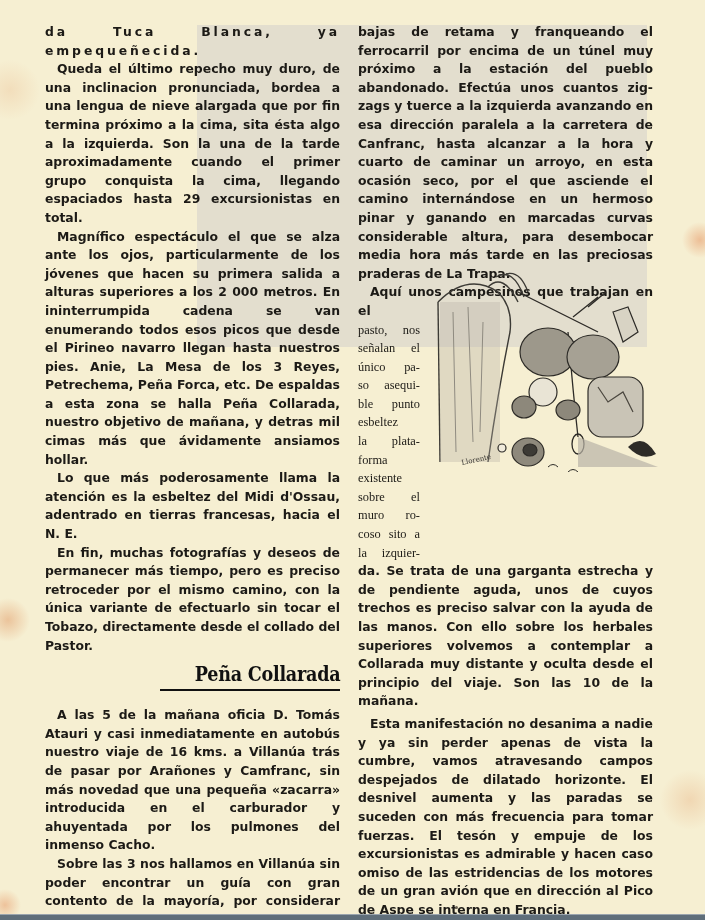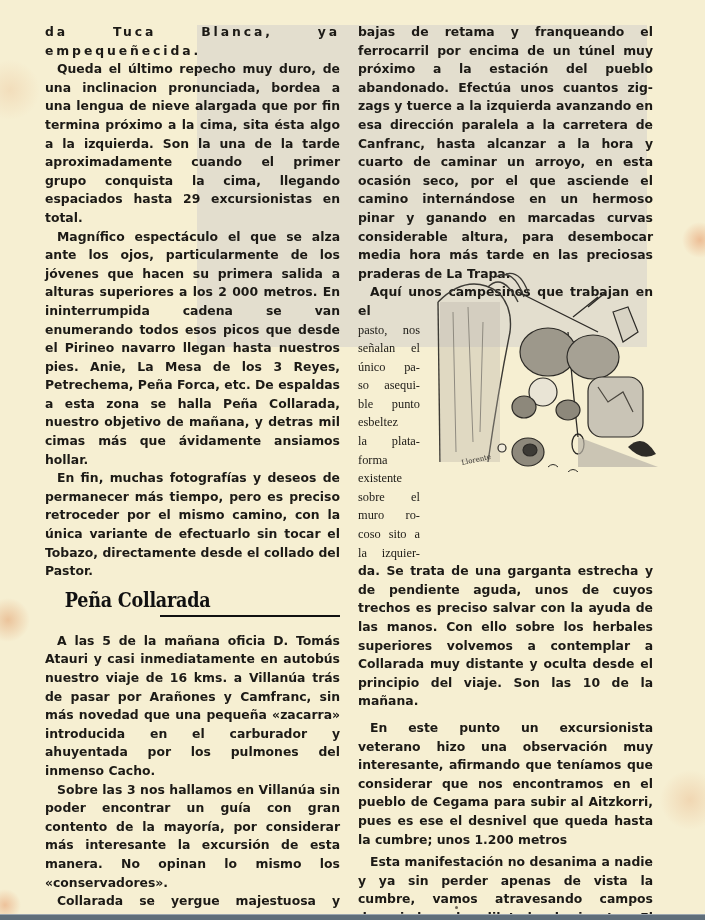--- a/index.html
+++ b/index.html
@@ -32,21 +32,21 @@
     position:absolute; top:23px;
     font-size:12.4px; line-height:18.6px;
     text-align:justify;
   }
   .col-left { left:45px; width:295px; }
   .col-right { left:358px; width:295px; }
   .col p { margin:0;font-weight:bold; }
   .col p.indent { text-indent:12px; }
   .spaced { letter-spacing:3.3px; }
   .title-wrap {
-    text-align:left; margin:6px 0 17px 0; position:relative;
+    text-align:right; margin:6px 0 17px 0; position:relative;
   }
   .title {
     display:inline-block;
     font-family:"DejaVu Serif", serif;
     font-weight:bold;
     font-size:20px;
     letter-spacing:-0.3px;
     transform:scaleX(0.88);
     transform-origin:right center;
     color:#111;
@@ -72,20 +72,21 @@
 </head>
 <body>
 
 <div class="page-bg"></div>
 <div class="gray-block"></div>
 
 <div class="col col-left">
   <p class="spaced" style="letter-spacing:2.9px;">da Tuca Blanca, ya empequeñecida.</p>
   <p class="indent">Queda el último repecho muy duro, de una inclinacion pronunciada, bordea a una lengua de nieve alargada que por fin termina próximo a la cima, sita ésta algo a la izquierda. Son la una de la tarde aproximadamente cuando el primer grupo conquista la cima, llegando espaciados hasta 29 excursionistas en total.</p>
   <p class="indent">Magnífico espectáculo el que se alza ante los ojos, particularmente de los jóvenes que hacen su primera salida a alturas superiores a los 2 000 metros. En ininterrumpida cadena se van enumerando todos esos picos que desde el Pirineo navarro llegan hasta nuestros pies. Anie, La Mesa de los 3 Reyes, Petrechema, Peña Forca, etc. De espaldas a esta zona se halla Peña Collarada, nuestro objetivo de mañana, y detras mil cimas más que ávidamente ansiamos hollar.</p>
+  <p class="indent">Lo que más poderosamente llama la atención es la esbeltez del Midi d'Ossau, adentrado en tierras francesas, hacia el N. E.</p>
   <p class="indent">En fin, muchas fotografías y deseos de permanecer más tiempo, pero es preciso retroceder por el mismo camino, con la única variante de efectuarlo sin tocar el Tobazo, directamente desde el collado del Pastor.</p>
   <div class="title-wrap">
     <span class="title">Peña Collarada</span>
     <div class="title-rule"></div>
   </div>
   <p class="indent" style="margin-top:10px;">A las 5 de la mañana oficia D. Tomás Atauri y casi inmediatamente en autobús nuestro viaje de 16 kms. a Villanúa trás de pasar por Arañones y Camfranc, sin más novedad que una pequeña «zacarra» introducida en el carburador y ahuyentada por los pulmones del inmenso Cacho.</p>
   <p class="indent">Sobre las 3 nos hallamos en Villanúa sin poder encontrar un guía con gran contento de la mayoría, por considerar más interesante la excursión de esta manera. No opinan lo mismo los «conservadores».</p>
   <p class="indent">Collarada se yergue majestuosa y esbelta al N. E. con sus 2.000 metros de desnivel sobre este pueblo. Iníciase la subida por un camino bien marcado, pasando sobre matas</p>
 </div>
 
@@ -102,21 +103,20 @@
       <span>la plata-</span>
       <span>forma</span>
       <span>existente</span>
       <span>sobre el</span>
       <span>muro ro-</span>
       <span>coso sito a</span>
       <span>la izquier-</span>
     </div>
   <div style="clear:both;"></div>
   <p>da. Se trata de una garganta estrecha y de pendiente aguda, unos de cuyos trechos es preciso salvar con la ayuda de las manos. Con ello sobre los herbales superiores volvemos a contemplar a Collarada muy distante y oculta desde el principio del viaje. Son las 10 de la mañana.</p>
-  <p class="indent" style="margin-top:8px;">En este punto un excursionista veterano hizo una observación muy interesante, afirmando que teníamos que considerar que nos encontramos en el pueblo de Cegama para subir al Aitzkorri, pues es ese el desnivel que queda hasta la cumbre; unos 1.200 metros</p>
   <p class="indent" style="margin-top:4px;">Esta manifestación no desanima a nadie y ya sin perder apenas de vista la cumbre, vamos atravesando campos despejados de dilatado horizonte. El desnivel aumenta y las paradas se suceden con más frecuencia para tomar fuerzas. El tesón y empuje de los excursionistas es admirable y hacen caso omiso de las estridencias de los motores de un gran avión que en dirección al Pico de Aspe se interna en Francia.</p>
 
 </div>
 
 <svg class="illustration" viewBox="0 0 240 210">
   <g fill="none" stroke="#3c3a35" stroke-width="1.4">
     <path d="M10 40 Q40 10 70 30 Q85 45 82 70 Q70 130 60 200"></path>
     <path d="M10 40 L12 200"></path>
     <path d="M25 50 L28 190 M40 45 L45 180 M55 60 L52 170" stroke="#7a766c" stroke-width="1"></path>
     <path d="M60 25 Q75 10 90 40 M68 15 Q85 5 96 35 M78 12 Q92 8 100 30"></path>

